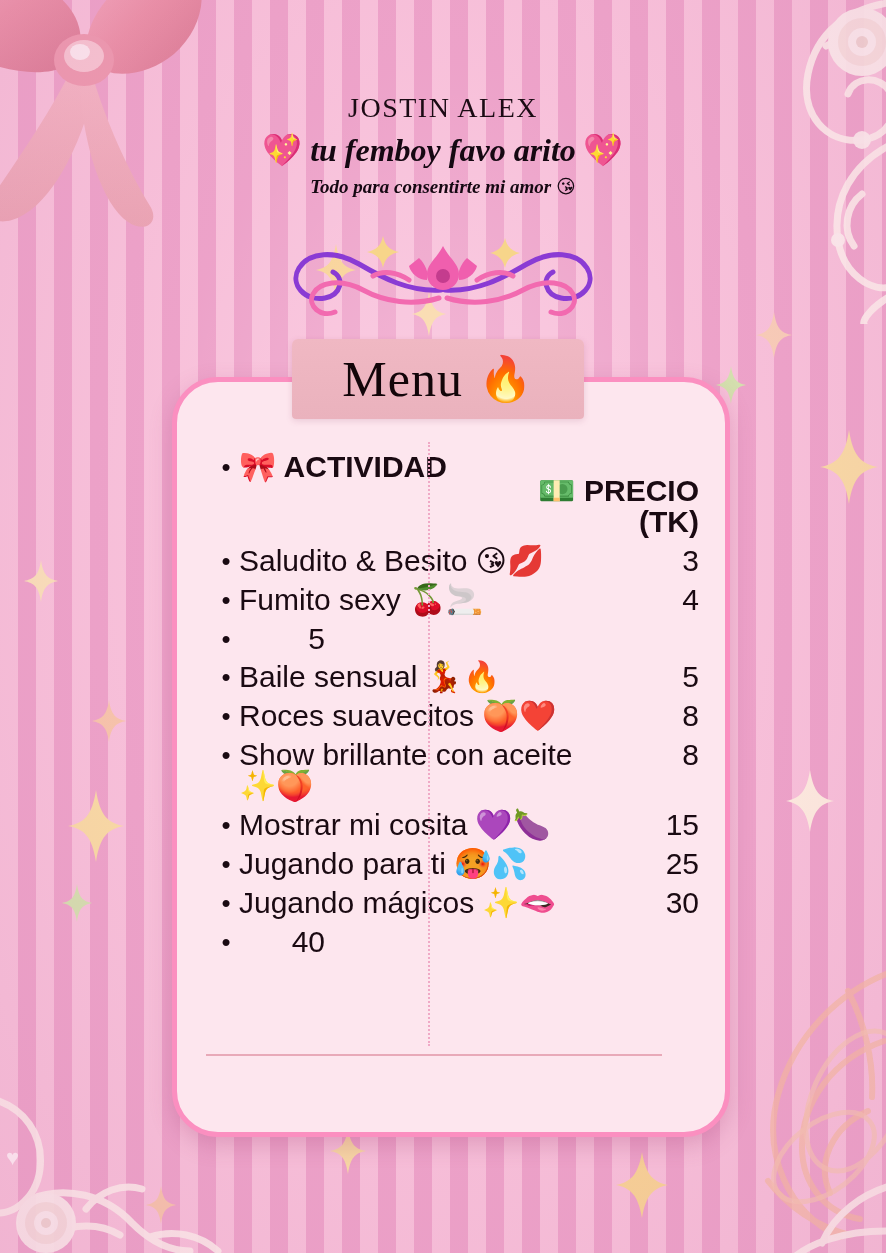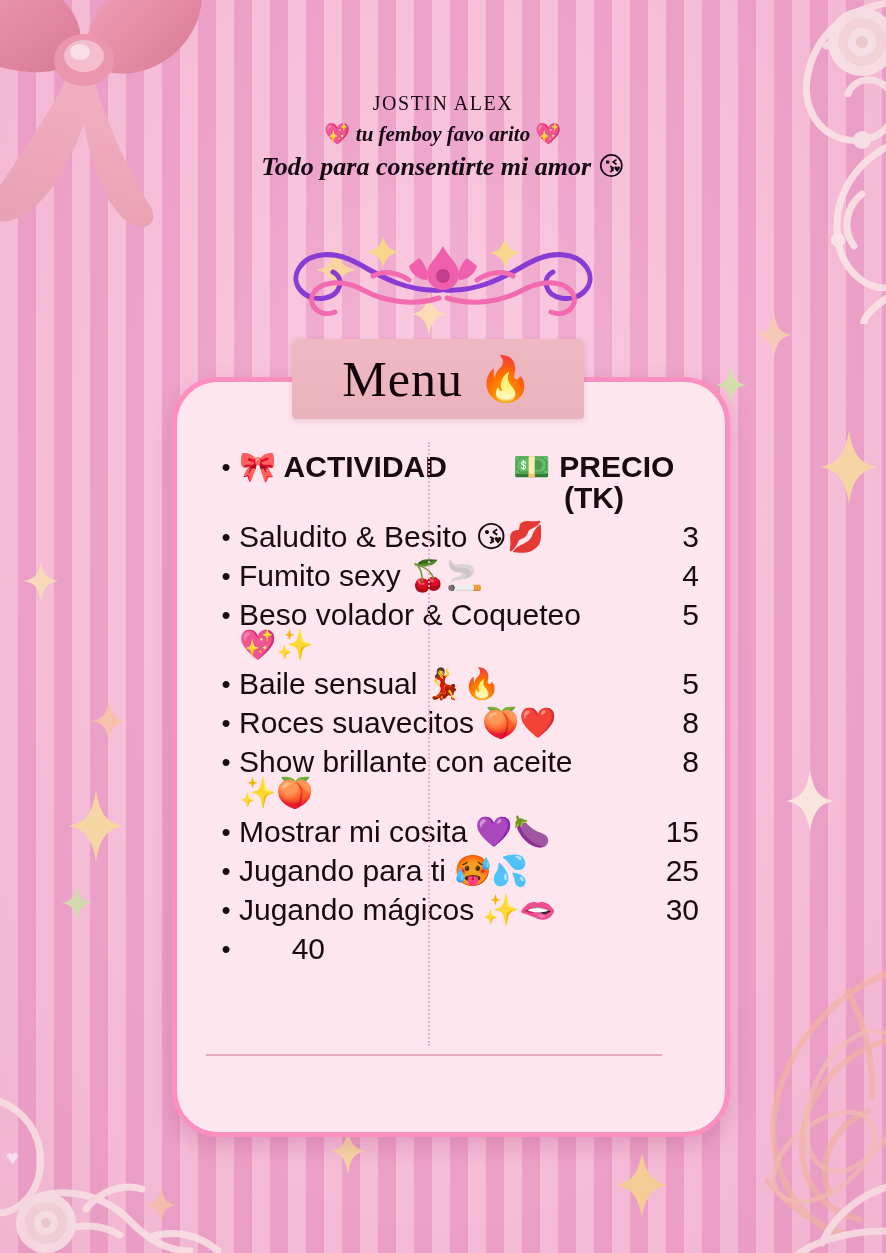--- a/index.html
+++ b/index.html
@@ -68,36 +68,36 @@
   #header {
     position: absolute;
     top: 92px;
     left: 0;
     width: 886px;
     text-align: center;
     z-index: 6;
   }
   #header .name {
     font-family: "Liberation Serif", serif;
-    font-size: 20px;
+    font-size: 28px;
     letter-spacing: 1.5px;
     color: #1b0b14;
     font-weight: 400;
     line-height: 1.15;
   }
   #header .line2,
   #header .line3 {
     font-family: "Liberation Serif", serif;
     font-style: italic;
     font-weight: bold;
     color: #150812;
     line-height: 1.3;
   }
-  #header .line2 { font-size: 21px; margin-top: 6px; }
-  #header .line3 { font-size: 26px; margin-top: 2px; }
+  #header .line2 { font-size: 32px; margin-top: 6px; }
+  #header .line3 { font-size: 19px; margin-top: 2px; }
   .emo { font-family: "DejaVu Sans", sans-serif; font-style: normal; }
 
   
   #flourish {
     position: absolute;
     top: 228px;
     left: 50%;
     transform: translateX(-50%);
     z-index: 5;
     pointer-events: none;
@@ -178,21 +178,21 @@
   }
   #list li .price {
     flex: 0 0 86px;
     text-align: right;
     padding-right: 8px;
   }
   #list li.head .label,
   #list li.head .price {
     font-weight: 700;
   }
-  #list li.head .price { text-align: center; flex: 0 0 210px; padding-left: 6px;}
+  #list li.head .price { text-align: right; flex: 0 0 210px; padding-left: 6px; margin-top: 24px;}
   .label .emo, .price .emo { font-family: "DejaVu Sans", sans-serif; }
 
   
   #divider {
     position: absolute;
     left: 428px;
     top: 442px;
     width: 0;
     height: 604px;
     border-left: 2px dotted #f0a9c6;
@@ -403,21 +403,20 @@
       </li>
 
       <li>
         <span class="bullet">•</span>
         <span class="label"><span>Fumito sexy</span> <span class="emo">🍒🚬</span></span>
         <span class="price">4</span>
       </li>
 
       <li>
         <span class="bullet">•</span>
-        <span class="label"><span>Beso volador &amp; Coqueteo</span> <span class="emo">💖✨</span></span>
         <span class="price">5</span>
       </li>
 
       <li>
         <span class="bullet">•</span>
         <span class="label"><span>Baile sensual</span> <span class="emo">💃🔥</span></span>
         <span class="price">5</span>
       </li>
 
       <li>

